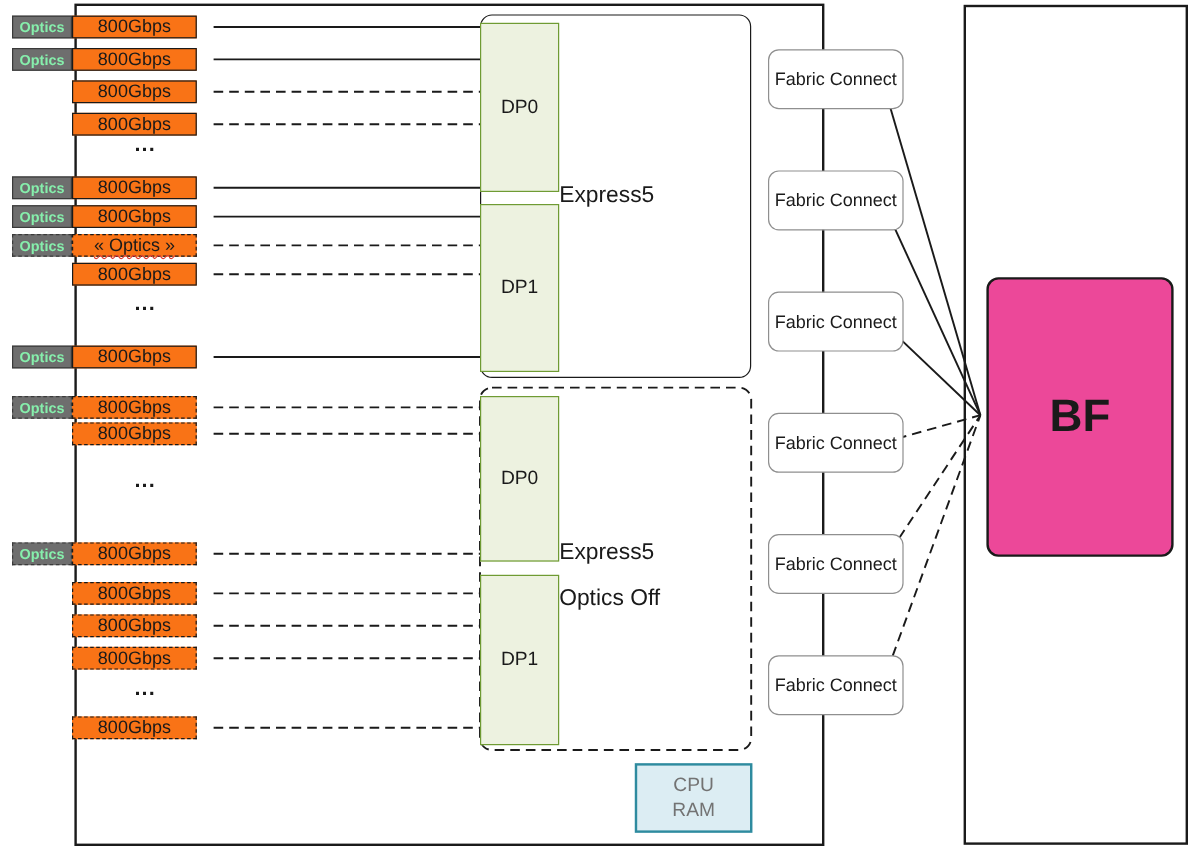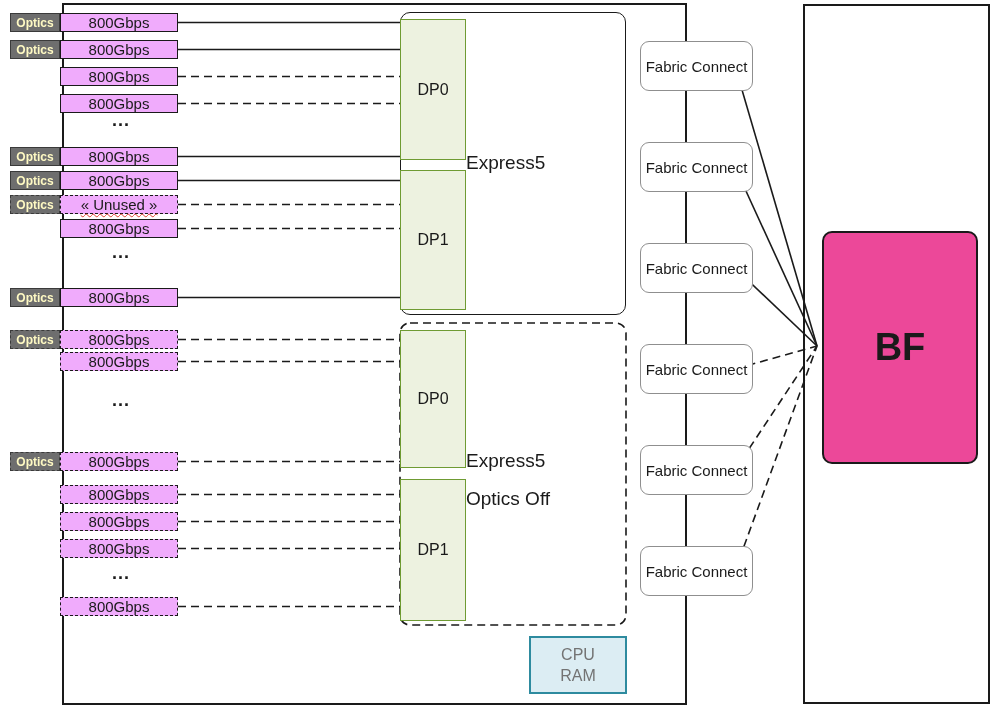--- a/index.html
+++ b/index.html
@@ -20,23 +20,23 @@
   #dp-top-0{top:19px;height:141px;}
   #dp-top-1{top:170px;height:140px;}
   #dp-bot-0{top:330px;height:138px;}
   #dp-bot-1{top:479px;height:142px;}
   .express-label{position:absolute;left:466px;width:160px;font-size:19px;z-index:4;}
   #label-express-top{top:152px;}
   #label-express-bot{top:450px;}
   #label-poweroff{top:488px;}
   .port-row{position:absolute;left:0;height:19px;z-index:5;}
   .optics-badge{position:absolute;left:10px;top:0;width:50px;height:19px;background:#6e6e6e;border:1.5px solid #3a3a3a;
-      box-sizing:border-box;color:#fef9c3;font-weight:bold;font-size:12px;display:flex;align-items:center;justify-content:center;}
+      box-sizing:border-box;color:#86efac;font-weight:bold;font-size:12px;display:flex;align-items:center;justify-content:center;}
   .optics-badge.dashed{border-style:dashed;}
-  .port-box{position:absolute;left:60px;top:0;width:118px;height:19px;background:#f0abfc;border:1.6px solid #1a1a1a;
+  .port-box{position:absolute;left:60px;top:0;width:104px;height:19px;background:#f97316;border:1.6px solid #1a1a1a;
       box-sizing:border-box;font-size:15px;display:flex;align-items:center;justify-content:center;}
   .port-box.dashed{border-style:dashed;}
   .unused-text{text-decoration:underline wavy #e03c31 1px;text-underline-offset:3px;}
   .ellipsis{position:absolute;left:98px;width:46px;text-align:center;font-size:18px;font-weight:bold;letter-spacing:1px;z-index:5;}
   .fabric{position:absolute;left:640px;width:113px;height:50px;background:#fff;border:1.5px solid #8f8f8f;border-radius:9px;
       z-index:5;box-sizing:border-box;display:flex;align-items:center;justify-content:center;text-align:center;
       font-size:15px;line-height:19px;}
   #bf-box{position:absolute;left:822px;top:231px;width:156px;height:233px;background:#ec4899;border:2px solid #1a1a1a;border-radius:10px;
       z-index:3;box-sizing:border-box;display:flex;align-items:center;justify-content:center;font-size:38px;font-weight:800;}
   #cpu-ram{position:absolute;left:529px;top:636px;width:98px;height:58px;background:#dcedf3;border:2px solid #2e8b9f;
@@ -131,21 +131,21 @@
   </div>
   <div class="port-row" style="top:171px">
     <div class="optics-badge">Optics</div>
     <div class="port-box">
         <span>800Gbps</span>
       </div>
   </div>
   <div class="port-row" style="top:195px">
     <div class="optics-badge dashed">Optics</div>
     <div class="port-box dashed">
-        <span class="unused-text">« Unused »</span>
+        <span class="unused-text">« Optics »</span>
       </div>
   </div>
   <div class="port-row" style="top:219px">
     <div class="port-box">
         <span>800Gbps</span>
       </div>
   </div>
   <div class="ellipsis" style="top:242px">...</div>
 
   <div class="port-row" style="top:288px">

